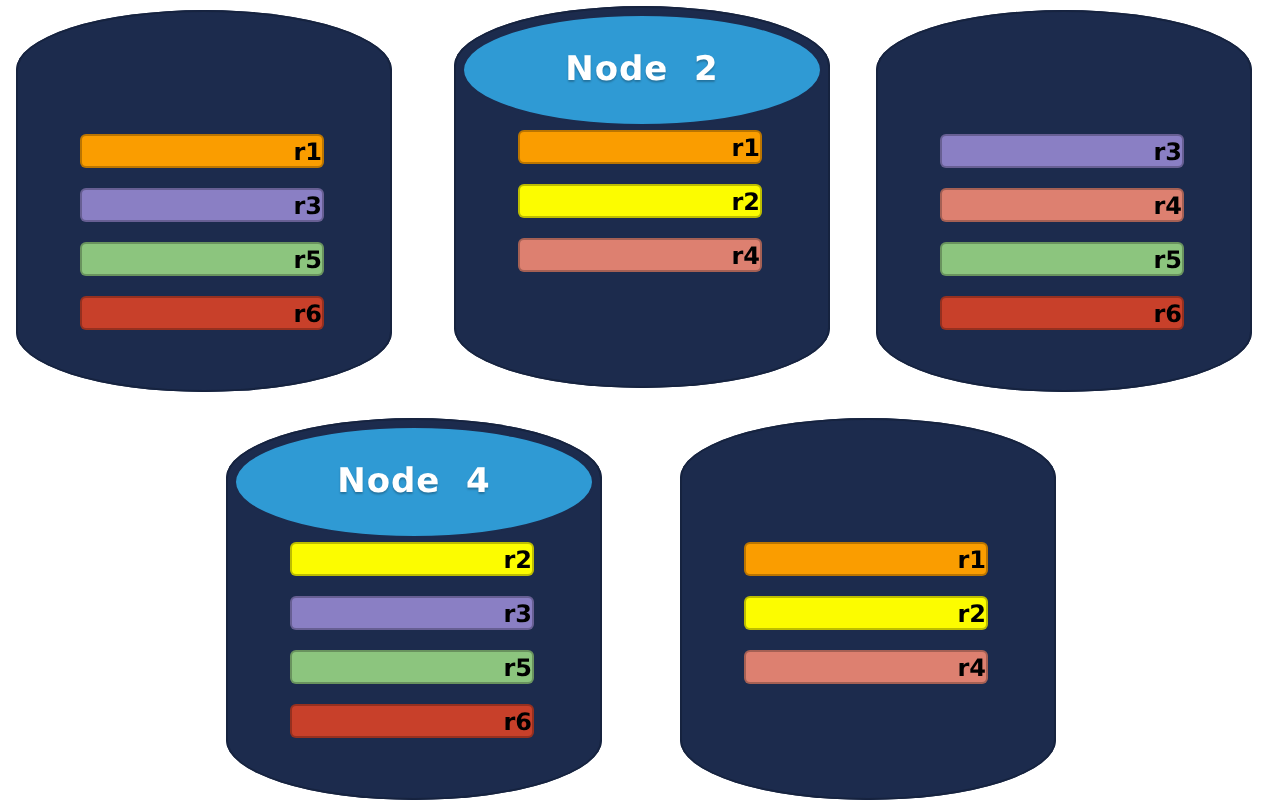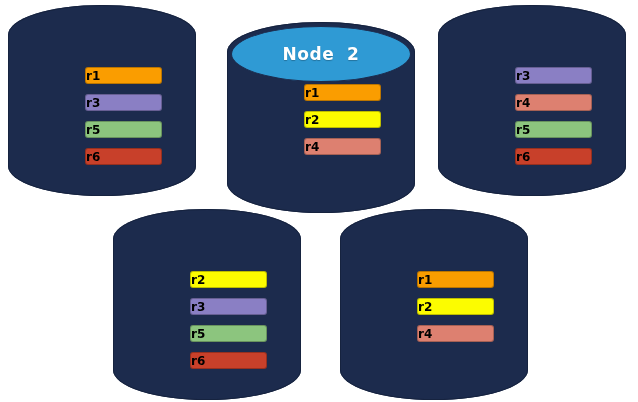--- a/index.html
+++ b/index.html
@@ -26,28 +26,28 @@
     white-space:pre; letter-spacing:0.5px;
     text-shadow:0 1px 1px rgba(0,0,0,0.25);
   }
   .bars {
     position:absolute; left:32px; top:62px; width:122px;
     display:flex; flex-direction:column; gap:10px;
   }
   .bar {
     height:15px; border-radius:3px;
     border:1px solid rgba(0,0,0,0.25);
-    display:flex; align-items:center; justify-content:flex-start;margin-left:45px;
+    display:flex; align-items:center; justify-content:flex-end;
   }
   .bar-label {
     color:#000000; font-weight:bold; font-size:12px; line-height:1;
   }
   
   .pos-n1 { left:8px;   top:5px;   }
-  .pos-n2 { left:227px; top:22px;   }
+  .pos-n2 { left:227px; top:3px;   }
   .pos-n3 { left:438px; top:5px;   }
   .pos-n4 { left:113px; top:209px; }
   .pos-n5 { left:340px; top:209px; }
 </style>
 </head>
 <body>
 
 <div id="canvas">
 
   <div class="cyl pos-n1">
@@ -95,20 +95,23 @@
       <div class="bar" style="background: rgb(140, 197, 126);">
         <span class="bar-label">r5</span>
       </div>
       <div class="bar" style="background: rgb(200, 64, 42);">
         <span class="bar-label">r6</span>
       </div>
     </div>
   </div>
 
   <div class="cyl pos-n4">
+    <div class="lid">
+      <span class="lid-label">Node  4</span>
+    </div>
     <div class="bars">
       <div class="bar" style="background: rgb(252, 252, 0);">
         <span class="bar-label">r2</span>
       </div>
       <div class="bar" style="background: rgb(138, 127, 196);">
         <span class="bar-label">r3</span>
       </div>
       <div class="bar" style="background: rgb(140, 197, 126);">
         <span class="bar-label">r5</span>
       </div>

